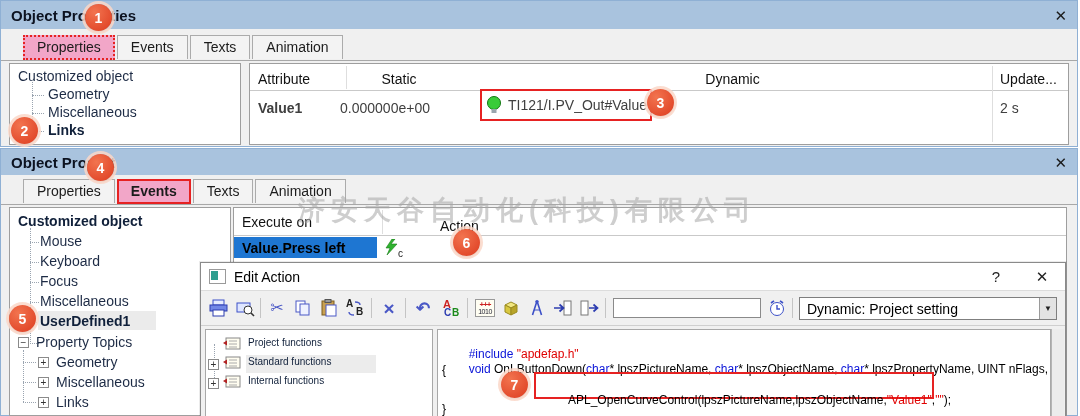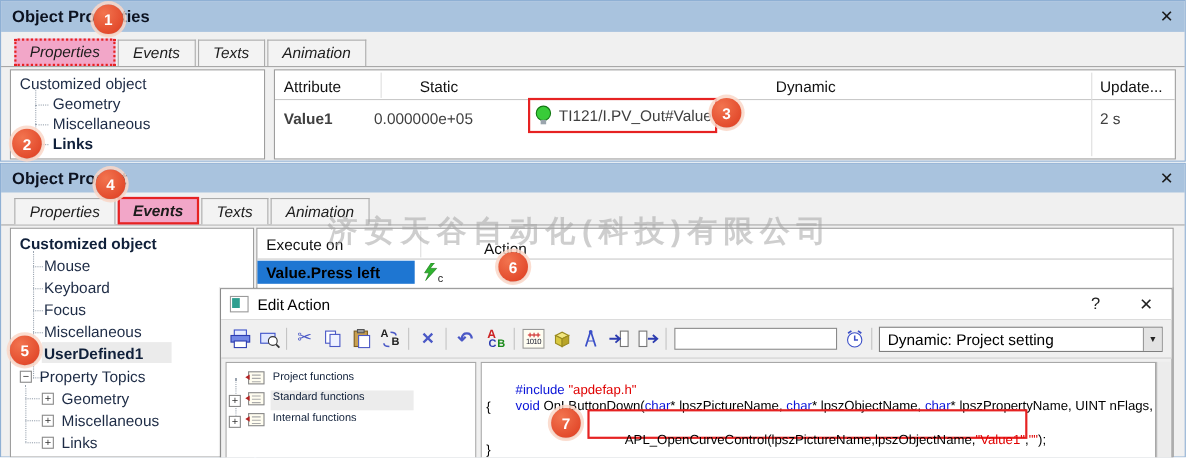--- a/index.html
+++ b/index.html
@@ -4,21 +4,21 @@
 <style>
   html,body{margin:0;padding:0;background:#fff;}
   #screen{position:relative;width:1080px;height:416px;overflow:hidden;
           font-family:"Liberation Sans",sans-serif;background:#fff;}
   .abs{position:absolute;}
   
   .win{position:absolute;left:0;width:1078px;background:#f0f0f0;border:1px solid #8fb0d4;box-sizing:border-box;}
   .tbar{position:absolute;left:0;top:0;right:0;height:28px;background:#a9c3de;display:flex;align-items:center;padding:0 10px;box-sizing:border-box;}
   .ttext{font-size:15px;font-weight:bold;color:#0c1220;white-space:nowrap;}
   .tclose{margin-left:auto;font-size:15px;color:#1a1a1a;cursor:default;line-height:1;}
-  .tabs{position:absolute;left:0;right:0;display:flex;align-items:flex-end;padding-left:12px;border-bottom:1px solid #a8a8a8;height:26px;box-sizing:border-box;font-style:italic;}
+  .tabs{position:absolute;left:0;right:0;display:flex;align-items:flex-start;padding-left:22px;border-bottom:1px solid #a8a8a8;height:26px;box-sizing:border-box;}
   .tab{font-size:14px;color:#1c1c1c;background:#f3f3f3;border:1px solid #ababab;border-bottom:none;padding:3px 13px 4px;margin-right:2px;white-space:nowrap;}
   .tab.sel-dot{background:#f2a6c8;border:2px dotted #e62222;padding:2px 12px 3px;}
   .tab.sel-solid{background:#f2a6c8;border:2px solid #e62222;font-weight:bold;padding:2px 12px 3px;}
   .panel{position:absolute;background:#fff;border:1px solid #9e9e9e;box-sizing:border-box;}
   
   .ti{position:absolute;font-size:14px;color:#1d2b45;white-space:nowrap;}
   .ti.b{font-weight:bold;color:#10203a;}
   .hl{position:absolute;background:#ebebeb;}
   .vdot{position:absolute;width:0;border-left:1px dotted #9aa4b0;}
   .hdot{position:absolute;height:0;border-top:1px dotted #9aa4b0;}
@@ -96,21 +96,21 @@
     <div class="panel" style="left:248px;top:62px;width:820px;height:82px;">
       <span class="th" style="left:8px;top:7px;">Attribute</span>
       <span class="th" style="left:84px;top:7px;width:130px;text-align:center;">Static</span>
       <span class="th" style="left:230px;top:7px;width:505px;text-align:center;">Dynamic</span>
       <span class="th" style="left:750px;top:7px;">Update...</span>
       <div class="line" style="left:0;top:26px;width:818px;height:1px;"></div>
       <div class="line" style="left:96px;top:2px;width:1px;height:23px;background:#dedede;"></div>
       <div class="line" style="left:742px;top:2px;width:1px;height:76px;background:#dedede;"></div>
 
       <span class="td" style="left:8px;top:36px;font-weight:bold;">Value1</span>
-      <span class="td" style="left:70px;top:36px;width:130px;text-align:center;">0.000000e+05</span>
+      <span class="td" style="left:70px;top:36px;width:130px;text-align:center;">0.000000e+00</span>
 
       <div class="redbox" style="left:230px;top:25px;width:172px;height:32px;"></div>
       <span class="abs" style="left:236px;top:31px;">
         <svg width="16" height="20">
             <circle cx="8" cy="8" r="6.5" fill="#39cc39" stroke="#117711"></circle>
             <rect x="5.5" y="14" width="5" height="4" fill="#9aa5ad"></rect>
           </svg>
       </span>
       <span class="td" style="left:258px;top:33px;">TI121/I.PV_Out#Value</span>
       <span class="td" style="left:750px;top:36px;">2 s</span>

